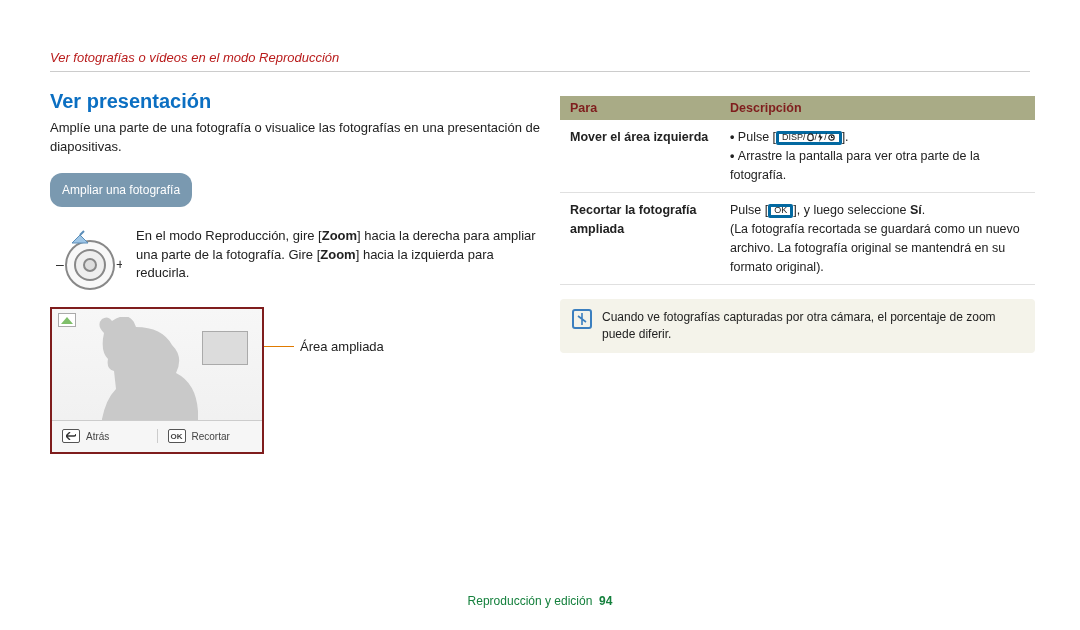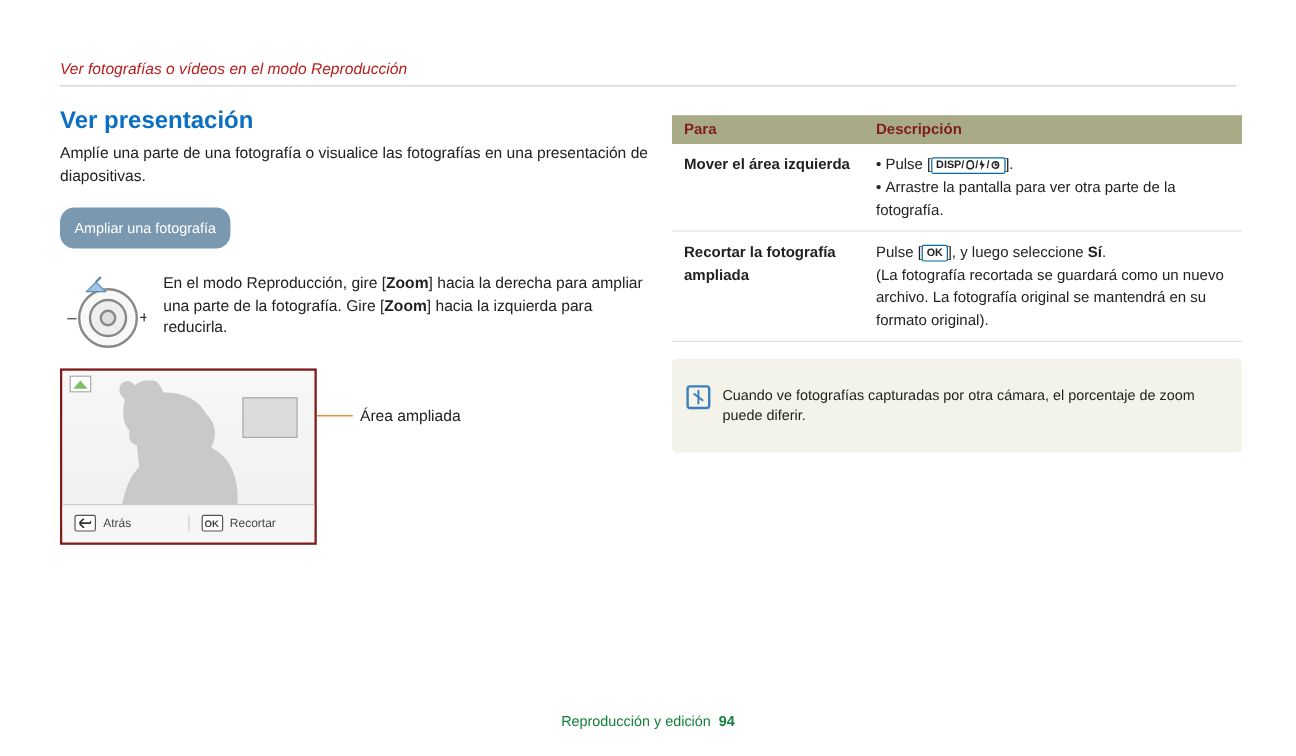--- a/index.html
+++ b/index.html
@@ -186,21 +186,21 @@
   }
   .bullet-list { list-style: none; padding: 0; margin: 0; }
   .bullet-list li::before {
     content: "• ";
     font-weight: bold;
   }
   .note-box {
     margin-top: 14px;
     background: #f4f3ea;
     border-radius: 4px;
-    padding: 22px 12px;
+    padding: 10px 12px;
     display: flex;
     align-items: flex-start;
     gap: 10px;
     font-size: 12px;
     line-height: 1.4;
   }
   .note-icon {
     width: 20px; height: 20px; flex-shrink: 0;
     border: 2px solid #3b7fbf;
     color: #3b7fbf;
@@ -216,26 +216,26 @@
     left: 0; right: 0;
     text-align: center;
     font-size: 12px;
     color: #15803d;
   }
   .footer .pg { font-weight: bold; }
   .inline-key {
     display: inline-flex;
     align-items: center;
     justify-content: center;
-    border: 1px solid #0369a1;
+    border: 3px solid #0369a1;
     border-radius: 2px;
     padding: 0 3px;
     height: 14px;
     font-size: 9px;
-    font-weight: bold;
+    font-weight: normal;
     vertical-align: middle;
     line-height: 1;
   }
   .ico { display:inline-block; vertical-align: middle; }
 </style>
 </head>
 <body>
 
 <div class="page-header">Ver fotografías o vídeos en el modo Reproducción</div>
 

